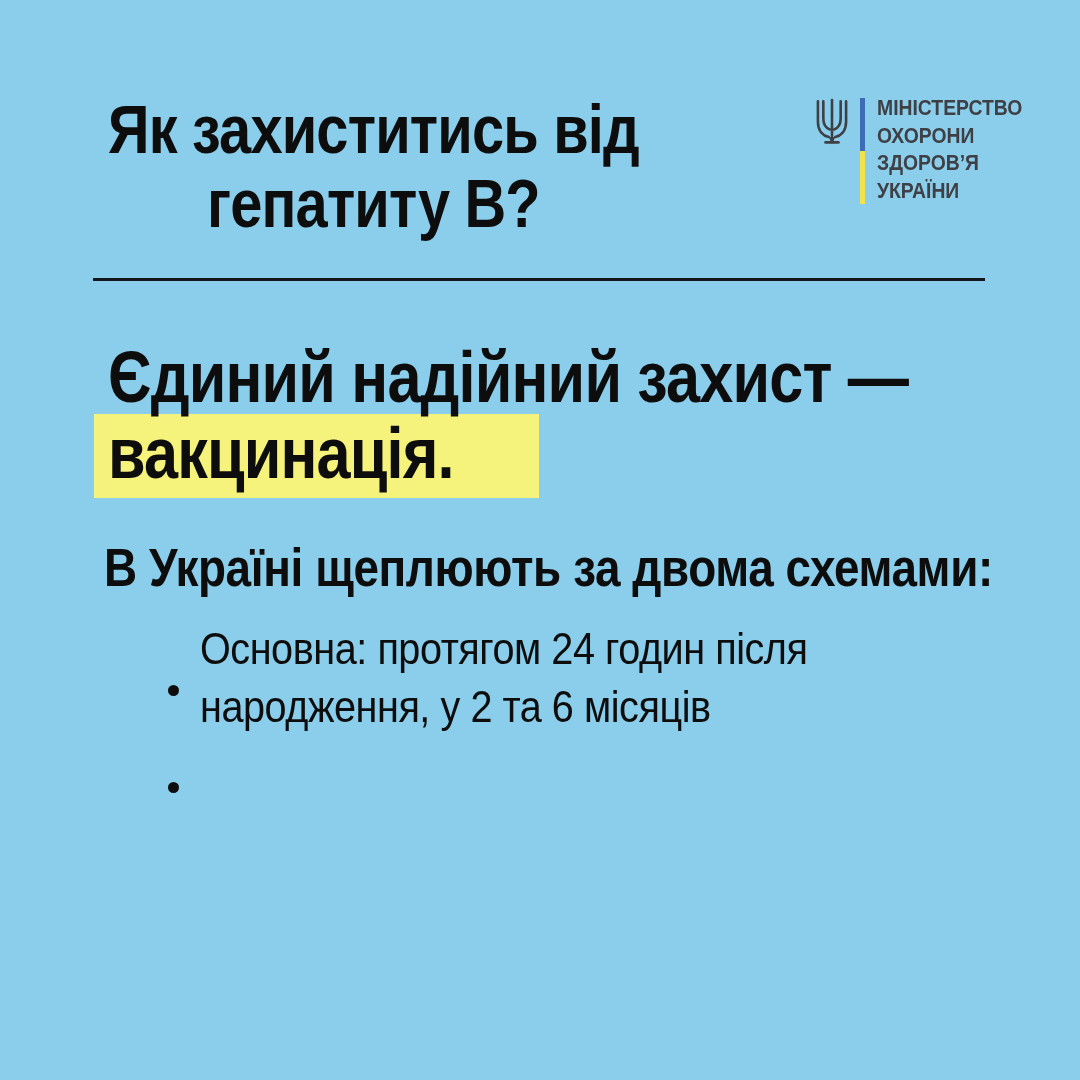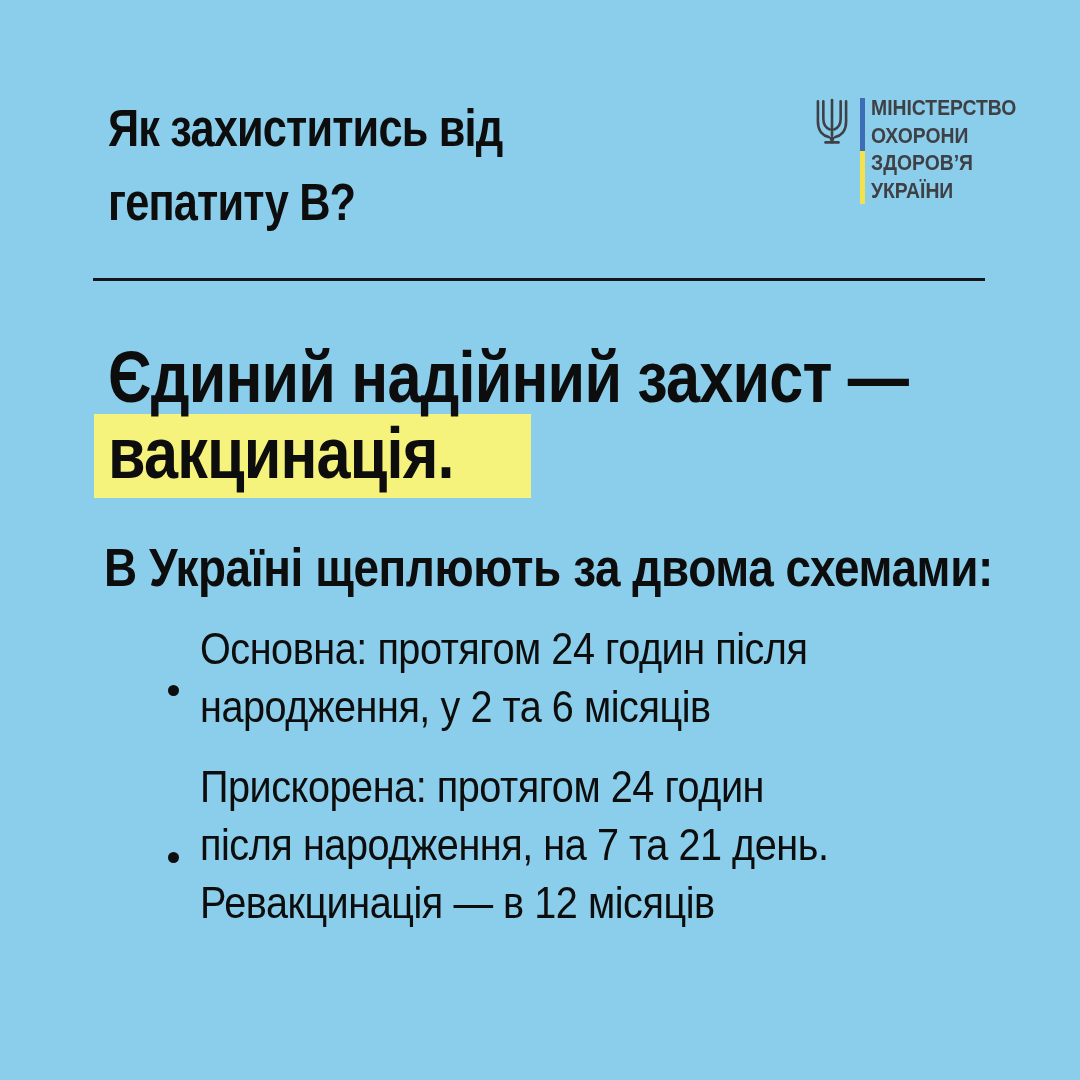--- a/index.html
+++ b/index.html
@@ -17,42 +17,43 @@
     display: inline-block;
     transform: scaleX(0.85);
     transform-origin: 0 50%;
     white-space: nowrap;
     letter-spacing: -1px;
   }
   .title {
     position: absolute;
     left: 108px; top: 92px;
     font-weight: 700;
-    font-size: 51px;
+    font-size: 68px;
     line-height: 74px;
+    text-align: center;
   }
   .title .cond { display: block; }
 
   
   .logo {
     position: absolute;
     left: 812px; top: 94px;
     display: flex;
     align-items: flex-start;
   }
   .logo-trident { margin-top: 4px; }
   .logo-bar {
     width: 5px; height: 106px;
     margin-left: 8px; margin-top: 4px;
     display: flex; flex-direction: column;
   }
   .logo-bar .bar-blue { flex: 1; }
   .logo-bar .bar-yellow { flex: 1; }
   .logo-text {
-    margin-left: 6px;
+    margin-left: 12px;
     font-weight: 700;
     font-size: 22px;
     line-height: 27.5px;
     color: #3e4045;
   }
   .logo-text .cond { display: block; transform: scaleX(0.88); letter-spacing: 0; }
 
   .divider {
     position: absolute;
     left: 93px; top: 278px;
@@ -64,21 +65,21 @@
     position: absolute;
     left: 94px; top: 344px;
     font-weight: 700;
     font-size: 72px;
     line-height: 66px;
   }
   .subtitle-line1 { display: block; margin-left: 14px; }
   .subtitle-highlight {
     display: inline-block;
     margin-top: 4px;
-    padding: 6px 16px 12px 14px;
+    padding: 6px 24px 12px 14px;
     background: #F6F37C;
   }
 
   .content {
     position: absolute;
     left: 104px; top: 542px;
   }
   .schemes-heading {
     font-weight: 700;
     font-size: 54px;
@@ -162,23 +163,18 @@
       <div class="bullet-item">
         <span class="bullet-dot"></span>
         <div class="bullet-text">
           <span class="cond">Основна: протягом 24 годин після</span>
           <span class="cond">народження, у 2 та 6 місяців</span>
         </div>
       </div>
 
       <div class="bullet-item">
         <span class="bullet-dot"></span>
-        <div class="bullet-text">
-          <span class="cond">Прискорена: протягом 24 годин</span>
-          <span class="cond">після народження, на 7 та 21 день.</span>
-          <span class="cond">Ревакцинація — в 12 місяців</span>
-        </div>
       </div>
 
     </div>
   </div>
 
 </div>
 
 </body></html>

